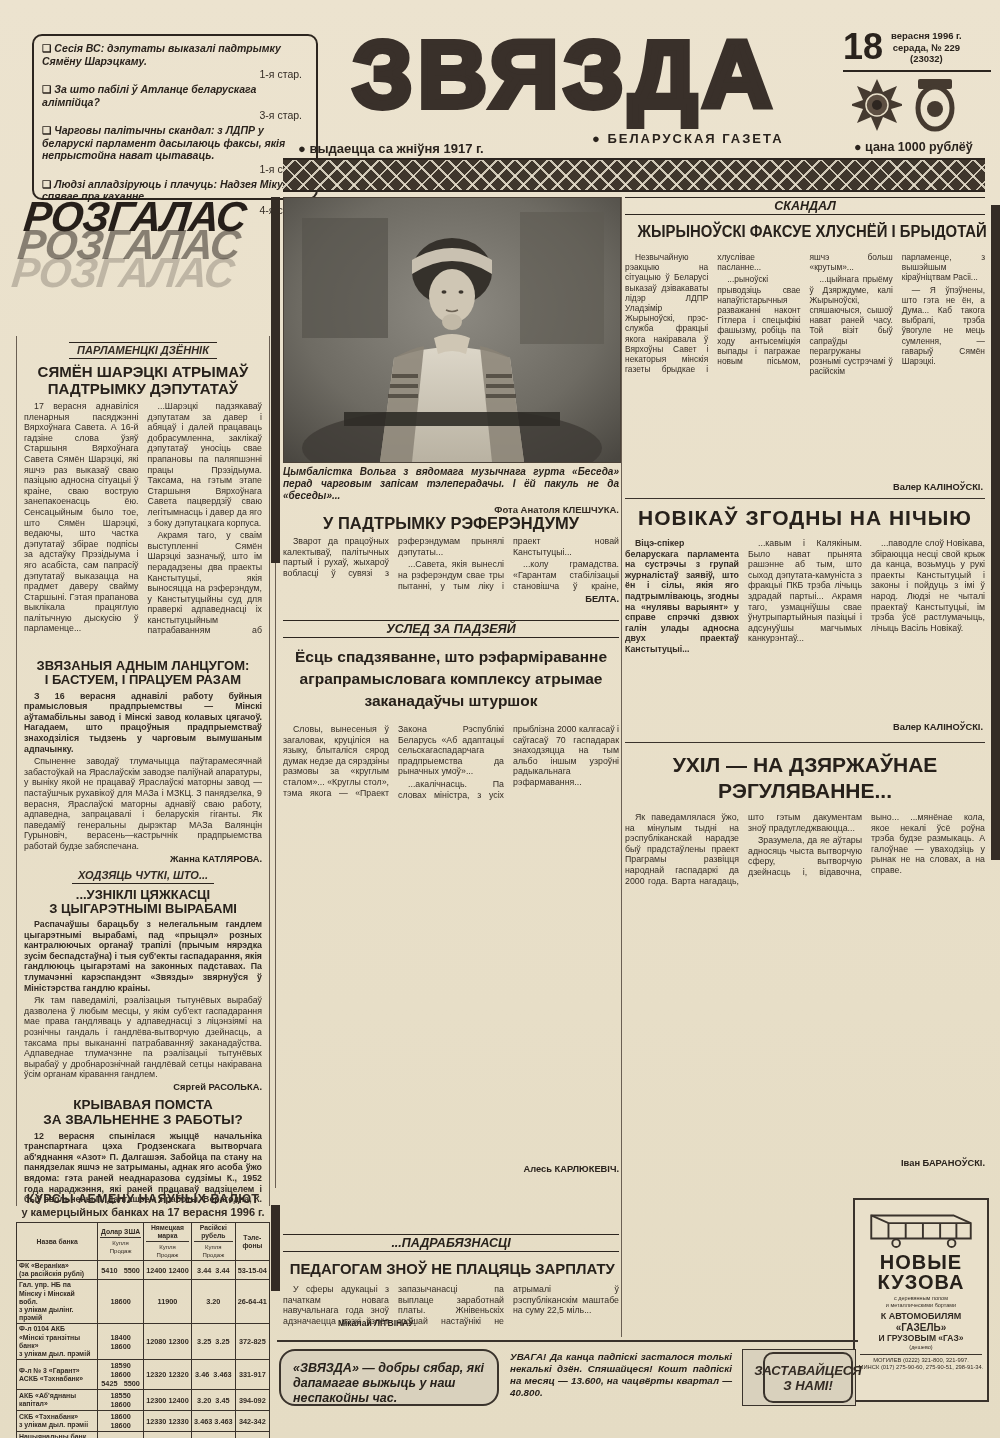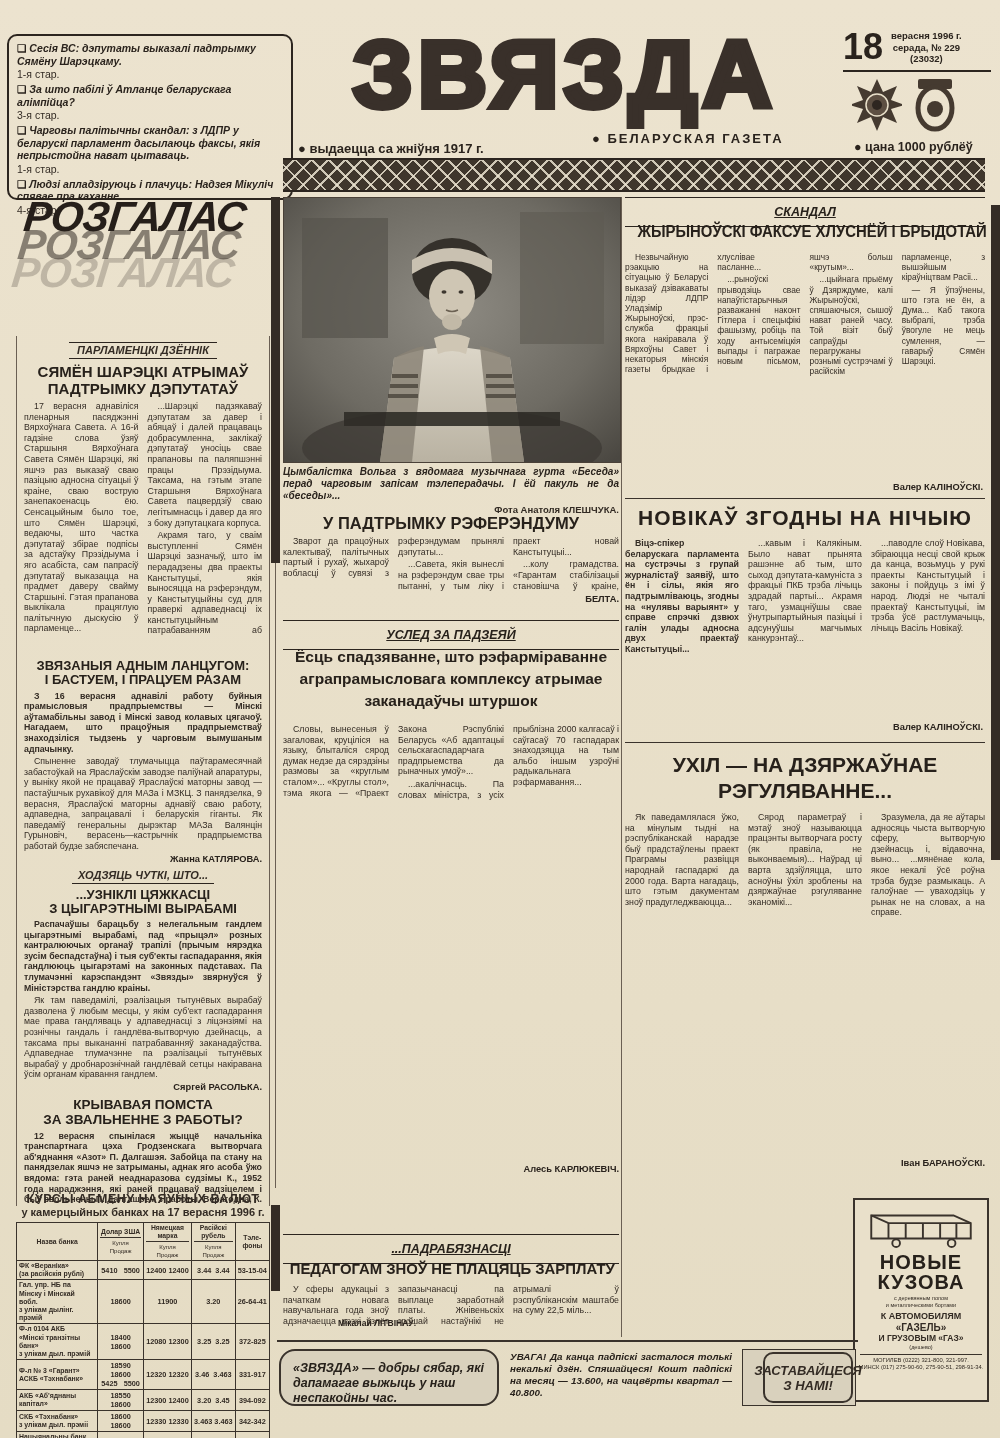--- a/index.html
+++ b/index.html
@@ -3,21 +3,21 @@
 <meta charset="utf-8">
 <style>
   html,body{margin:0;padding:0;background:#b4a78e;}
   #page{position:relative;width:1000px;height:1438px;margin:0 auto;overflow:hidden;
         background:linear-gradient(180deg,#ece3cf 0%,#e9e0ca 40%,#e5dcc4 100%);
         font-family:"Liberation Sans",sans-serif;color:#332b24;}
   .abs{position:absolute;}
   
   .ibox{border:2px solid #2c251f;border-radius:10px;padding:6px 8px;}
   .idx-text{font:italic bold 10.5px/12.5px "Liberation Sans",sans-serif;color:#2a231d;text-align:left;}
-  .idx-page{font:10.5px/12px "Liberation Sans",sans-serif;text-align:left;margin:1px 12px 3px 0;}
+  .idx-page{font:10.5px/12px "Liberation Sans",sans-serif;text-align:right;margin:1px 6px 3px 0;}
   .blt{font-style:normal;}
   .logo{font-weight:bold;font-size:96px;line-height:106px;text-align:center;color:#39302a;
         -webkit-text-stroke:6px #39302a;letter-spacing:5px;transform:scaleY(.98);}
   .tag{font:bold 13px/15px "Liberation Sans",sans-serif;color:#2a231d;}
   .date-day{font:bold 36px/34px "Liberation Sans",sans-serif;color:#2a231d;}
   .date-lines{font:bold 9.5px/11.5px "Liberation Sans",sans-serif;text-align:center;color:#2a231d;}
   .ornament{background-color:#3f362c;border-top:2px solid #2c251f;border-bottom:2px solid #2c251f;
     background-image:
       repeating-linear-gradient(45deg,rgba(233,225,206,0) 0 5px,rgba(233,225,206,.85) 5px 7px,rgba(233,225,206,0) 7px 12px),
       repeating-linear-gradient(-45deg,rgba(233,225,206,0) 0 5px,rgba(233,225,206,.85) 5px 7px,rgba(233,225,206,0) 7px 12px);}
@@ -34,21 +34,21 @@
   .cols3{column-count:3;column-gap:9px;}
   .cols4{column-count:4;column-gap:9px;}
   .lede{font-weight:bold;}
   .byline{text-align:right;font-weight:bold;font-size:9.3px;color:#2a231d;}
   .h-c{text-align:center;font-weight:bold;color:#27211b;white-space:pre-line;line-height:1.1;}
   .mini-band{display:inline-block;border-top:1.5px solid #2c251f;border-bottom:1.5px solid #2c251f;
              padding:1px 8px;font:italic bold 11px/13px "Liberation Sans",sans-serif;}
   .mini-under{display:inline-block;border-bottom:1.5px solid #2c251f;padding:0 6px 1px;
              font:italic bold 11px/13px "Liberation Sans",sans-serif;}
   .band{border-top:1.5px solid #2c251f;border-bottom:1.5px solid #2c251f;text-align:center;
-        font:italic bold 12.5px/16px "Liberation Sans",sans-serif;padding:6px 0;color:#27211b;text-decoration:underline;}
+        font:italic bold 12.5px/16px "Liberation Sans",sans-serif;padding:0 0;color:#27211b;}
   .leftbox{border-left:1px solid #6a5f53;border-right:1px solid #6a5f53;padding:4px 7px 0;overflow:hidden;text-align:center;}
   .leftbox .bodytxt{text-align:justify;}
   
   .tbl-t1{font:bold 12.5px/14px "Liberation Sans",sans-serif;text-align:center;letter-spacing:.5px;}
   .tbl-t2{font:bold 11px/13px "Liberation Sans",sans-serif;text-align:center;margin-bottom:3px;}
   table.fx{width:100%;border-collapse:collapse;}
   table.fx th,table.fx td{border:1px solid #3a332c;padding:1px 2px;vertical-align:middle;}
   table.fx th{font:bold 6.8px/8px "Liberation Sans",sans-serif;text-align:center;}
   table.fx th .sub{font-weight:normal;font-size:6px;border-top:1px solid #3a332c;margin-top:1px;padding-top:1px;white-space:pre-wrap;}
   td.bank{font:bold 6.9px/8.2px "Liberation Sans",sans-serif;text-align:left;white-space:pre-line;}
@@ -72,21 +72,21 @@
   .staybox{border:1px solid #3a332c;background:#d9d1bd;box-sizing:border-box;padding:2px;}
   .stayin{border:2px solid #3a332c;border-radius:10px;height:100%;box-sizing:border-box;
           display:flex;align-items:center;justify-content:center;text-align:center;
           font:italic 900 13px/15px "Liberation Sans",sans-serif;white-space:pre-line;}
 </style>
 </head>
 <body>
 
 <div id="page">
 
-  <div class="abs ibox" style="left:7px;top:34px;width:266px;height:150px;">
+  <div class="abs ibox" style="left:32px;top:34px;width:266px;height:150px;">
     <div>
       <div class="idx-text"><span class="blt">❑</span> <span>Сесія ВС: дэпутаты выказалі падтрымку Сямёну Шарэцкаму.</span></div>
       <div class="idx-page">1-я стар.</div>
     </div>
     <div>
       <div class="idx-text"><span class="blt">❑</span> <span>За што пабілі ў Атланце беларускага алімпійца?</span></div>
       <div class="idx-page">3-я стар.</div>
     </div>
     <div>
       <div class="idx-text"><span class="blt">❑</span> <span>Чарговы палітычны скандал: з ЛДПР у беларускі парламент дасылаюць факсы, якія непрыстойна нават цытаваць.</span></div>
@@ -366,21 +366,20 @@
     <p>...паводле слоў Новікава, збіраюцца несці свой крыж да канца, возьмуць у рукі праекты Канстытуцый і законы і пойдуць з імі ў народ. Людзі не чыталі праектаў Канстытуцыі, ім трэба ўсё растлумачыць, лічыць Васіль Новікаў.</p>
   </div>
   <div class="abs byline" style="left:625px;top:722px;width:358px;">Валер КАЛІНОЎСКІ.</div>
   <div class="abs hrule" style="left:625px;top:742px;width:360px;"></div>
 
   <div class="abs h-c" style="left:625px;top:752px;width:360px;font-size:21px;line-height:26px;font-weight:900;">УХІЛ — НА ДЗЯРЖАЎНАЕ
 РЭГУЛЯВАННЕ...</div>
   <div class="abs" style="left:625px;top:812px;width:360px;height:372px;">
     <div class="cols3 bodytxt" style="height:346px;overflow:hidden;">
       <p>Як паведамлялася ўжо, на мінулым тыдні на рэспубліканскай нарадзе быў прадстаўлены праект Праграмы развіцця народнай гаспадаркі да 2000 года. Варта нагадаць, што гэтым дакументам зноў прадугледжваюцца...</p>
-      <p>Сярод параметраў і мэтаў зноў называюцца працэнты вытворчага росту (як правіла, не выконваемыя)... Наўрад ці варта здзіўляцца, што асноўны ўхіл зроблены на дзяржаўнае рэгуляванне эканомікі...</p>
       <p>Зразумела, да яе аўтары адносяць чыста вытворчую сферу, вытворчую дзейнасць і, відавочна, выно... ...мянёнае кола, якое некалі ўсё роўна трэба будзе размыкаць. А галоўнае — уваходзіць у рынак не на словах, а на справе.</p>
     </div>
     <div class="byline">Іван БАРАНОЎСКІ.</div>
   </div>
 
   <div class="abs adbox" style="left:853px;top:1198px;width:136px;height:204px;">
     <svg width="118" height="44" viewBox="0 0 120 46">
       <g stroke="#3a332c" stroke-width="2" fill="none">
         <path d="M8 12 L94 12 L112 20 L112 36 L8 36 Z"></path>
         <path d="M8 12 L26 20 L112 20"></path>

